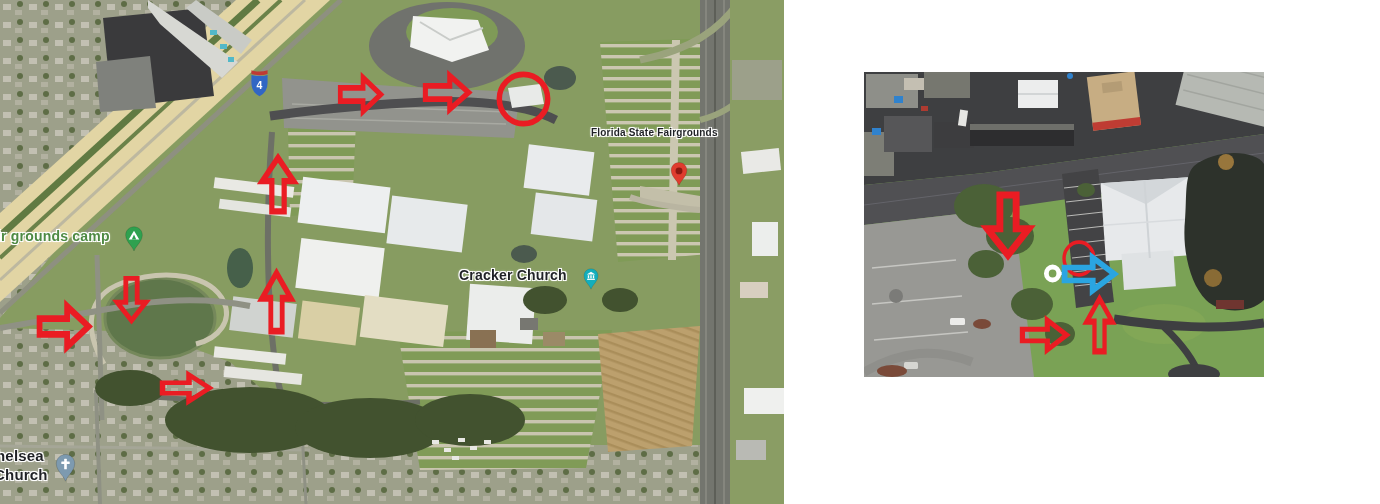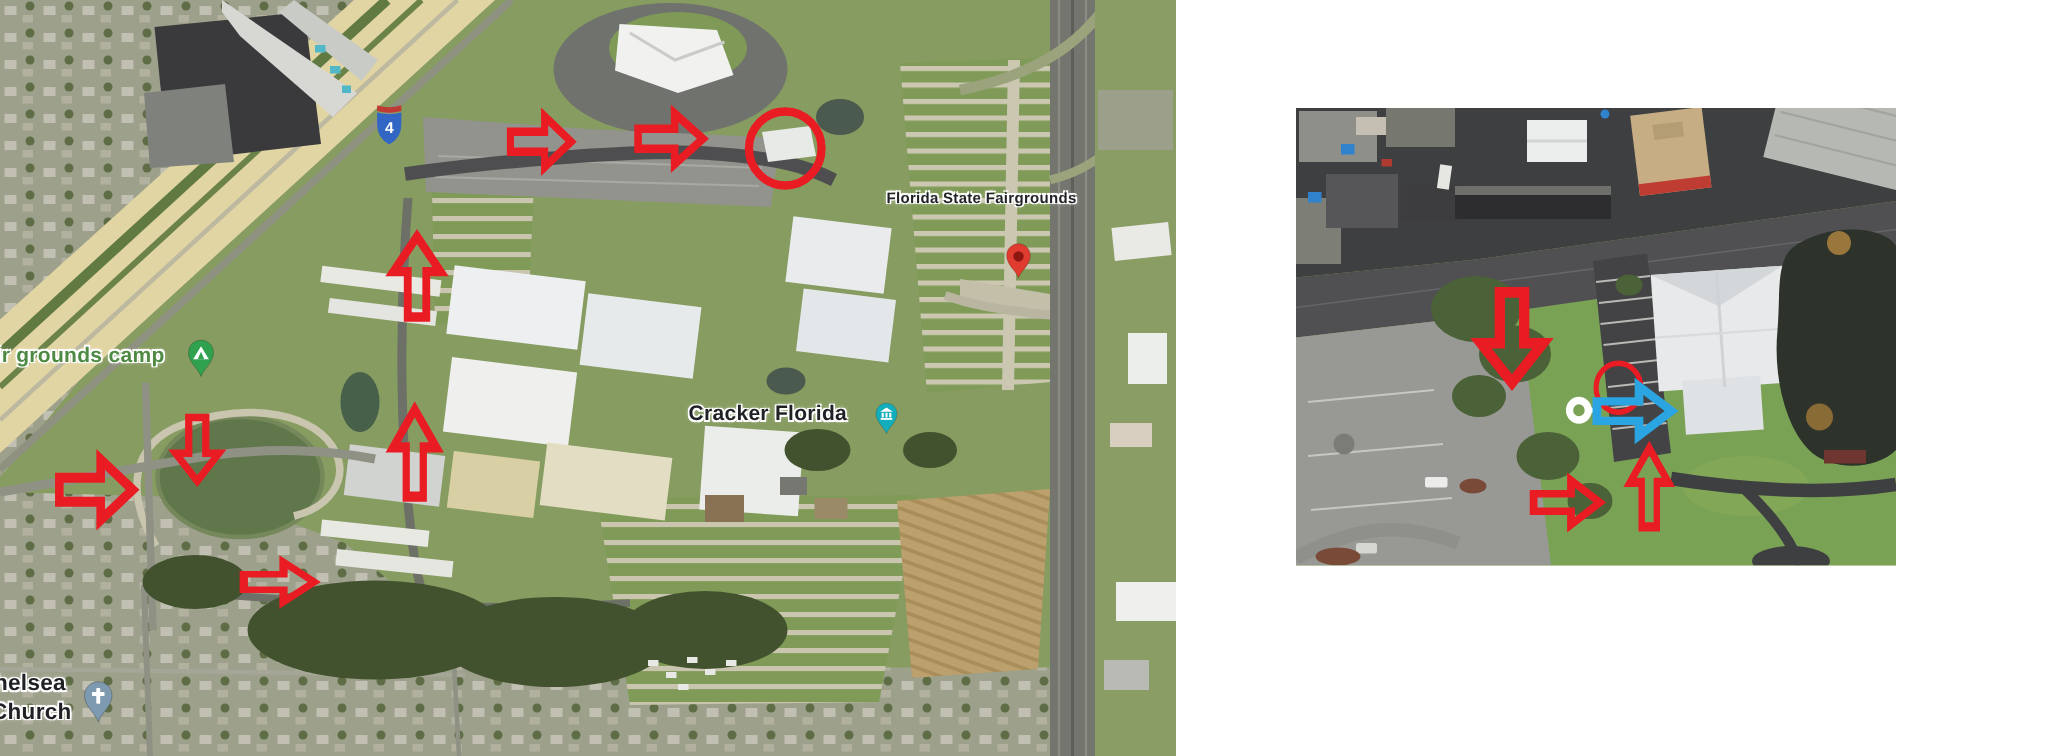--- a/index.html
+++ b/index.html
@@ -190,21 +190,21 @@
           <path d="M12 1 C6 1 1.5 5.6 1.5 11.6 C1.5 16 4.5 20.5 7.5 24.2 C9.5 26.7 11 28.8 12 31.5 C13 28.8 14.5 26.7 16.5 24.2 C19.5 20.5 22.5 16 22.5 11.6 C22.5 5.6 18 1 12 1 Z" fill="#2fa14f" stroke="rgba(0,0,0,0.25)" stroke-width="0.7"></path>
           <polygon points="12,6 18.6,17 5.4,17" fill="#ffffff"></polygon>
           <polygon points="12,10.8 14.8,17 9.2,17" fill="#2fa14f"></polygon>
         </svg>
         <svg viewBox="0 0 24 34" style="left:55px;top:452px;width:21px;height:33px;position:absolute;">
           <path d="M12 1 C6 1 1.5 5.6 1.5 11.6 C1.5 16 4.5 20.5 7.5 24.2 C9.5 26.7 11 28.8 12 31.5 C13 28.8 14.5 26.7 16.5 24.2 C19.5 20.5 22.5 16 22.5 11.6 C22.5 5.6 18 1 12 1 Z" fill="#7d9ab0" stroke="rgba(0,0,0,0.25)" stroke-width="0.7"></path>
           <rect x="10.5" y="5.8" width="3" height="12" rx="0.6" fill="#ffffff"></rect>
           <rect x="7.2" y="8.9" width="9.6" height="3" rx="0.6" fill="#ffffff"></rect>
         </svg>
         <div class="map-label" style="left: 591px; top: 128px; font-size: 10px; color: rgb(31, 33, 37);">Florida State Fairgrounds</div>
-        <div class="map-label" style="left: 459px; top: 268px; font-size: 14px; color: rgb(31, 33, 37);">Cracker Florida</div>
+        <div class="map-label" style="left: 459px; top: 268px; font-size: 14px; color: rgb(31, 33, 37);">Cracker Church</div>
         <div class="map-label" style="left: -3px; top: 229px; font-size: 14px; color: rgb(78, 138, 67);">ir grounds camp</div>
         <div class="map-label" style="left: -4px; top: 448px; font-size: 15px; color: rgb(31, 33, 37);">helsea</div>
         <div class="map-label" style="left: -6px; top: 467px; font-size: 15px; color: rgb(31, 33, 37);">Church</div>
         <svg viewBox="0 0 20 30" style="left:250px;top:68px;width:19px;height:30px;position:absolute;">
           <path d="M1.5,5.5 Q10,8 18.5,5.5 L18.5,1.5 Q10,4.3 1.5,1.5 Z" fill="#c03a34"></path>
           <path d="M1.5,6.5 Q10,9 18.5,6.5 L18.5,15 Q18.5,24.5 10,29 Q1.5,24.5 1.5,15 Z" fill="#3166c4"></path>
           <text x="10" y="21" text-anchor="middle" font-size="11" font-weight="bold" fill="#ffffff" font-family="Liberation Sans, sans-serif">4</text>
         </svg>
       </div>
   </div>

